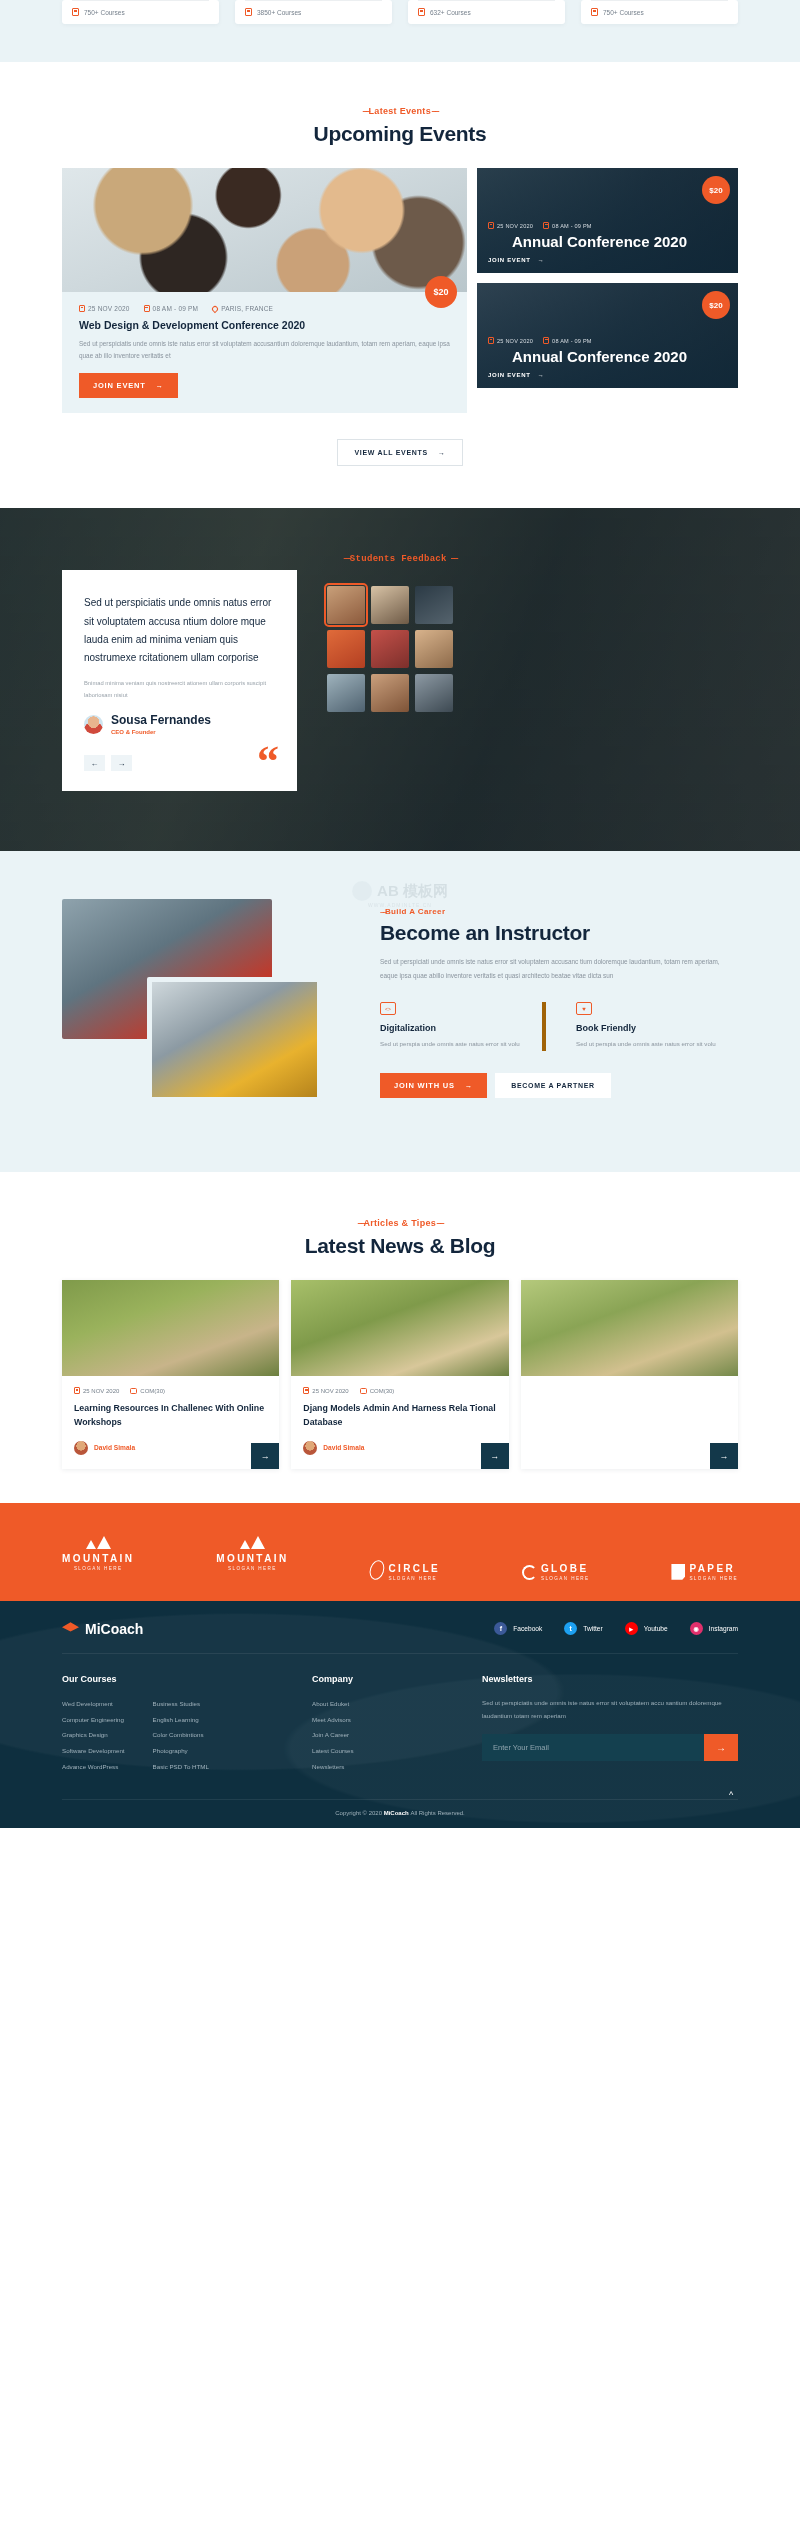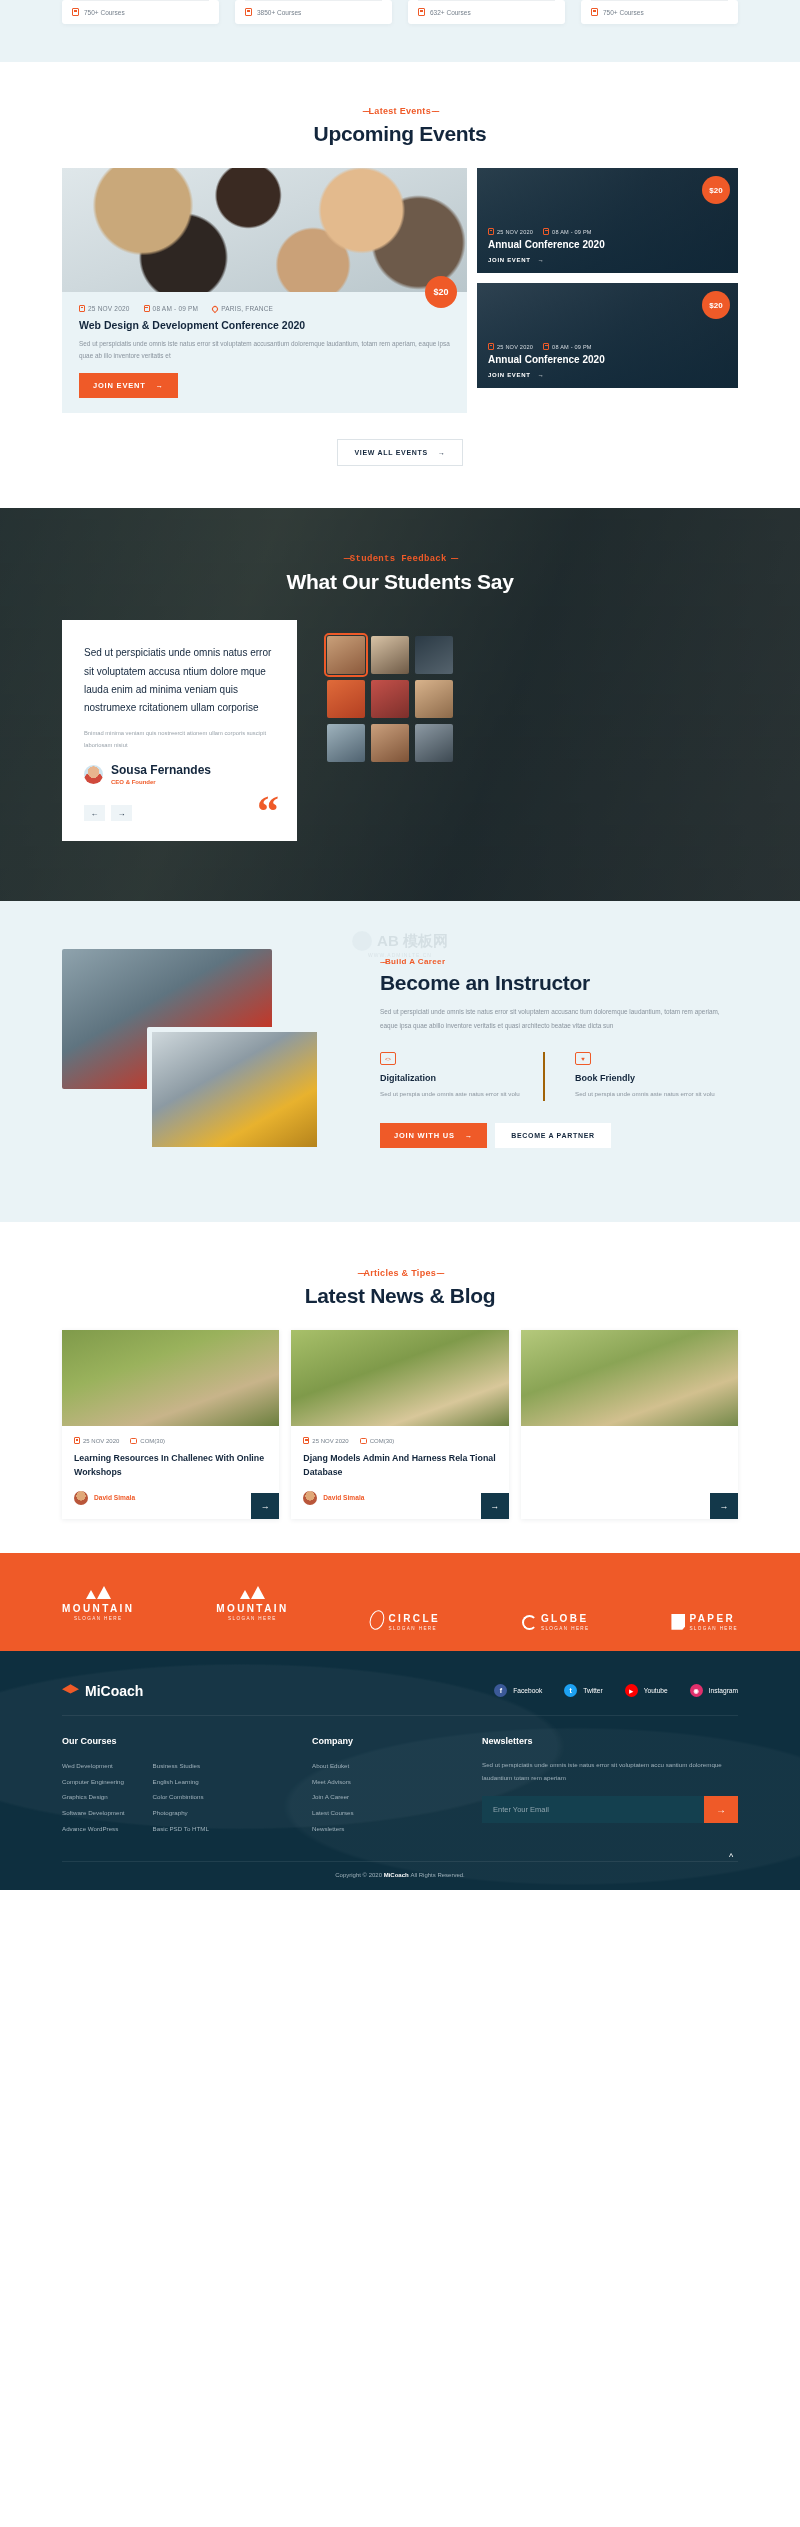--- a/index.html
+++ b/index.html
@@ -76,21 +76,21 @@
     height:105px; position:relative; padding:0 11px 10px;
     display:flex; flex-direction:column; justify-content:flex-end; color:#fff;
   }
   .ev-small.a { background:linear-gradient(rgba(13,38,55,.55),rgba(13,38,55,.8)),
                 linear-gradient(120deg,#4b5c66 0%,#2c3c48 55%,#1d2b36 100%); }
   .ev-small.b { background:linear-gradient(rgba(13,38,55,.55),rgba(13,38,55,.8)),
                 linear-gradient(120deg,#566470 0%,#32424e 55%,#22303a 100%); }
   .ev-small .price-badge { right:8px; top:8px; width:28px;height:28px;font-size:8px;}
   .ev-small .ev-meta { color:#d7dde2; margin-bottom:4px; font-size:5.6px; gap:10px;}
   .ev-small .cal-ic{border-color:#ef5a28;}
-  .ev-small-title { font-size:10px; font-weight:700; margin-bottom:7px; }
+  .ev-small-title { font-size:15px; font-weight:700; margin-bottom:7px;margin-left:24px; }
   .ev-small-link { font-size:6px; font-weight:700; letter-spacing:.7px; display:flex; gap:7px; align-items:center;}
   .view-all {
     margin:26px auto 42px; display:block; width:fit-content;
     border:1px solid #dde3e7; background:#fff; color:#13263c;
     font-size:7px; font-weight:700; letter-spacing:.7px; padding:9px 16px;
     display:flex; gap:10px; align-items:center; cursor:pointer;
   }
 
   
   .testi {
@@ -130,21 +130,21 @@
   .ph2 { position:absolute; left:85px; top:78px; width:175px;height:125px;border-radius:2px;
     border:5px solid #eaf3f6;
     background:linear-gradient(150deg,#cfd8dc 0%,#8c9aa3 38%,#e8b22e 72%,#b5831c 100%);}
   .instr-right { flex:1; padding-left:18px; padding-top:8px;}
   .instr-sub { color:#ef5a28; font-size:8px; font-weight:700; letter-spacing:.4px; margin-bottom:5px;}
   .instr-sub:before{content:"\2013\2013 ";letter-spacing:-2px;}
   .instr-title { font-size:21px; font-weight:700; color:#13263c; margin-bottom:10px; letter-spacing:-.3px;}
   .instr-desc { font-size:6.4px; line-height:2.1; color:#8a949e; margin-bottom:20px; }
   .feat-row { display:flex; gap:0; margin-bottom:22px; }
   .feat { flex:1; padding-right:14px; }
-  .feat + .feat { border-left:2px solid #a16207; padding-left:30px; }
+  .feat + .feat { border-left:4px solid #a16207; padding-left:30px; }
   .feat-ic { width:16px;height:13px;border:1.4px solid #ef5a28;border-radius:2px;margin-bottom:8px;
     position:relative;}
   .feat-ic.code:after{content:"<>";position:absolute;inset:0;font-size:5px;color:#ef5a28;
     display:flex;align-items:center;justify-content:center;}
   .feat-ic.book:after{content:"\2665";position:absolute;inset:0;font-size:6px;color:#ef5a28;
     display:flex;align-items:center;justify-content:center;}
   .feat-title { font-size:9px; font-weight:700; color:#13263c; margin-bottom:5px;}
   .feat-desc { font-size:6.2px; line-height:2; color:#8a949e;}
   .btn-row { display:flex; gap:8px; }
   .btn-white { background:#fff; color:#13263c; font-size:7px; font-weight:700;
@@ -181,21 +181,21 @@
     align-items:center; justify-content:space-between; }
   .brand { color:#fff; text-align:center; }
   .brand-name{font-size:10px;font-weight:700;letter-spacing:2.4px;}
   .brand-slogan{font-size:4.6px;letter-spacing:1.4px;margin-top:2px;opacity:.9;}
   .brand-mark{height:16px;display:flex;align-items:flex-end;justify-content:center;gap:1px;margin-bottom:4px;}
   .tri{width:0;height:0;border-left:7px solid transparent;border-right:7px solid transparent;border-bottom:13px solid #fff;}
   .tri.s{border-left-width:5px;border-right-width:5px;border-bottom-width:9px;}
   .bmark-inline{display:flex;align-items:center;gap:4px;margin-top:40px;}
 
   
-  .footer { background:#0e2f3f; color:#fff; padding:32px 62px 0; position:relative;}
+  .footer { background:#0e2f3f; color:#fff; padding:20px 62px 0; position:relative;}
   .footer:before{content:"";position:absolute;inset:0;
     background:radial-gradient(ellipse at 30% 40%,rgba(255,255,255,.035) 0 40%,transparent 41%),
                radial-gradient(ellipse at 72% 65%,rgba(255,255,255,.03) 0 35%,transparent 36%);}
   .footer > * { position:relative; }
   .f-top { display:flex; align-items:center; justify-content:space-between; padding-bottom:16px;
            border-bottom:1px solid rgba(255,255,255,.08); }
   .logo { display:flex; align-items:center; gap:6px; }
   .logo-ic{width:17px;height:13px;background:#ef5a28;clip-path:polygon(50% 0,100% 38%,50% 72%,0 38%);}
   .logo-txt{font-size:14px;font-weight:700;}
   .socials{display:flex;gap:22px;}
@@ -335,21 +335,20 @@
     </div>
 
     <button class="view-all">
       <span>VIEW ALL EVENTS</span>
       <span>→</span>
     </button>
   </section>
 
   <section class="testi">
     <div class="sec-sub">Students Feedback</div>
-    <h2 class="sec-title">What Our Students Say</h2>
 
     <div class="testi-inner">
       <div class="testi-card">
         <p class="testi-quote">Sed ut perspiciatis unde omnis natus error sit voluptatem accusa ntium dolore mque lauda enim ad minima veniam quis nostrumexe rcitationem ullam corporise</p>
         <p class="testi-sub">Bnimad minima veniam quis nostreercit ationem ullam corporis suscipit laboriosam nisiut</p>
         <div class="testi-person">
           <div class="avatar"></div>
           <div>
             <div class="testi-name">Sousa Fernandes</div>
             <div class="testi-role">CEO &amp; Founder</div>

